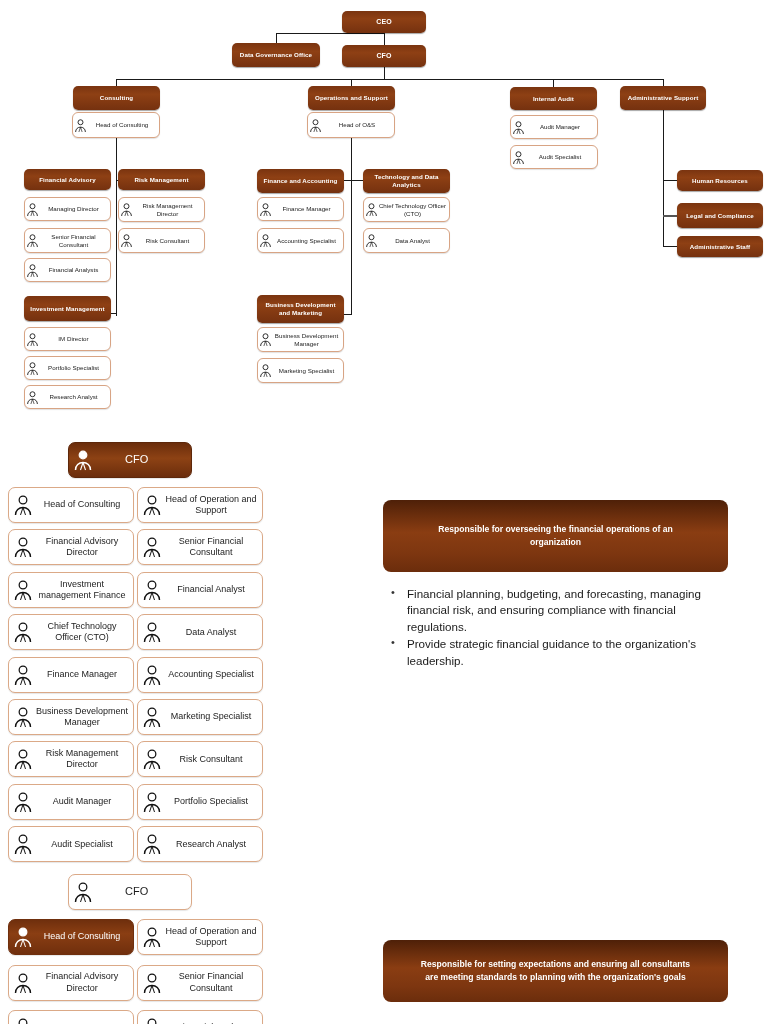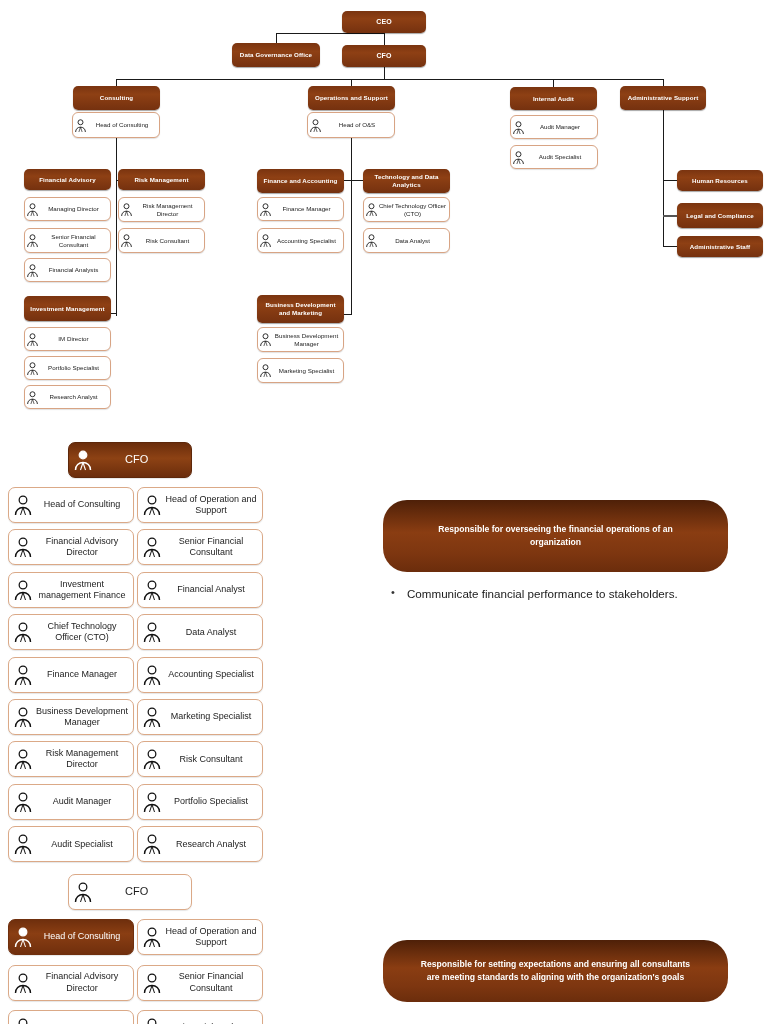--- a/index.html
+++ b/index.html
@@ -67,21 +67,21 @@
   }
   .card.hdr .ctxt{text-align:left;padding-left:30px;}
   .card.hdr.filled{
     background:linear-gradient(180deg,#6b2d0c 0%,#8d4214 45%,#6b2d0c 100%);
     border-color:#5d270a;
   }
 
   
   .banner{
     position:absolute;box-sizing:border-box;
-    border-radius:24px;
+    border-radius:8px;
     background:linear-gradient(180deg,#4e2008 0%,#8a3d12 45%,#7d3610 75%,#6b2d0c 100%);
     color:#ffffff;
     display:flex;align-items:center;justify-content:center;text-align:center;
     font-size:8.6px;font-weight:bold;line-height:1.5;
     padding:4px 33px;
   }
   .bullets{
     position:absolute;box-sizing:border-box;
     font-size:11.6px;color:#1a1a1a;line-height:1.42;
   }
@@ -521,21 +521,22 @@
         <span class="ctxt">Research Analyst</span>
       </div>
     </div>
 
   <div class="banner" style="left:383px;top:500px;width:345px;height:72px;">
     <span>Responsible for overseeing the financial operations of an organization</span>
   </div>
 
   <div class="bullets" style="left:388px;top:586px;width:350px;">
     <ul id="p1-bullets">
-        <li>Communicate financial performance to stakeholders.</li>
+        <li>Financial planning, budgeting, and forecasting, managing financial risk, and ensuring compliance with financial regulations.</li>
+        <li>Provide strategic financial guidance to the organization's leadership.</li>
       </ul>
   </div>
 </div>
 
 <div>
   <div class="card hdr" style="left:68px;top:874px;width:124px;height:36px;">
     <span class="cico">
       <svg viewBox="0 0 24 26" width="20" height="22">
           <circle cx="12" cy="7" r="4.6" fill="#fff" stroke="#111" stroke-width="1.5"></circle>
           <path d="M3 25c0-5.6 4-9 9-9s9 3.4 9 9" fill="#fff" stroke="#111" stroke-width="1.7"></path>
@@ -592,15 +593,15 @@
         <span class="cico"><svg viewBox="0 0 24 26" width="20" height="22">
             <circle cx="12" cy="7" r="4.6" fill="#fff" stroke="#111" stroke-width="1.5"></circle>
             <path d="M3 25c0-5.6 4-9 9-9s9 3.4 9 9" fill="#fff" stroke="#111" stroke-width="1.7"></path>
             <path d="M12 16l-3 9M12 16l3 9" stroke="#111" stroke-width="1.2" fill="none"></path>
           </svg></span>
         <span class="ctxt">Financial Analyst</span>
       </div>
     </div>
 
   <div class="banner" style="left:383px;top:940px;width:345px;height:62px;">
-    <span>Responsible for setting expectations and ensuring all consultants are meeting standards to aligning with the organization's goals</span>
+    <span>Responsible for setting expectations and ensuring all consultants are meeting standards to planning with the organization's goals</span>
   </div>
 </div>
 
 </body></html>

